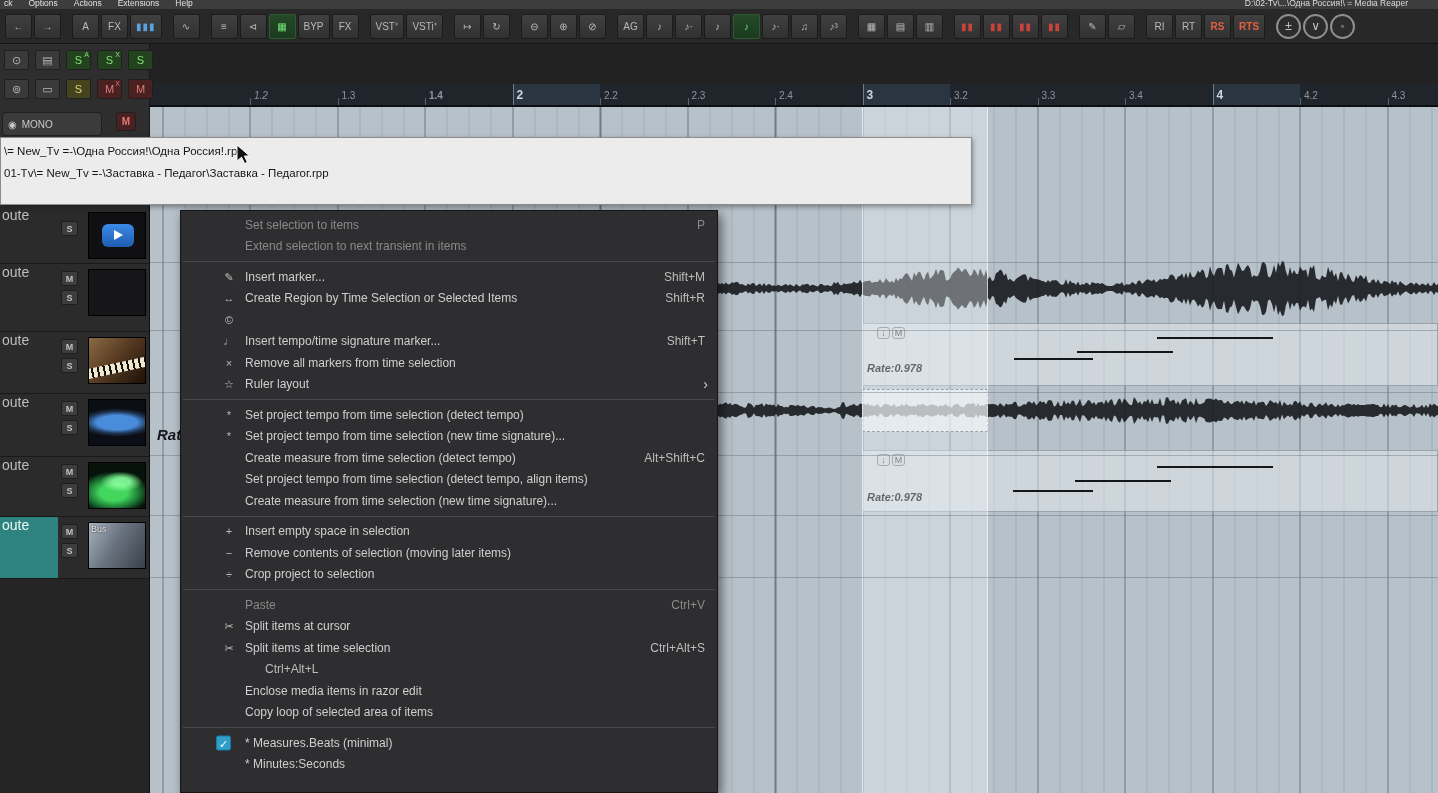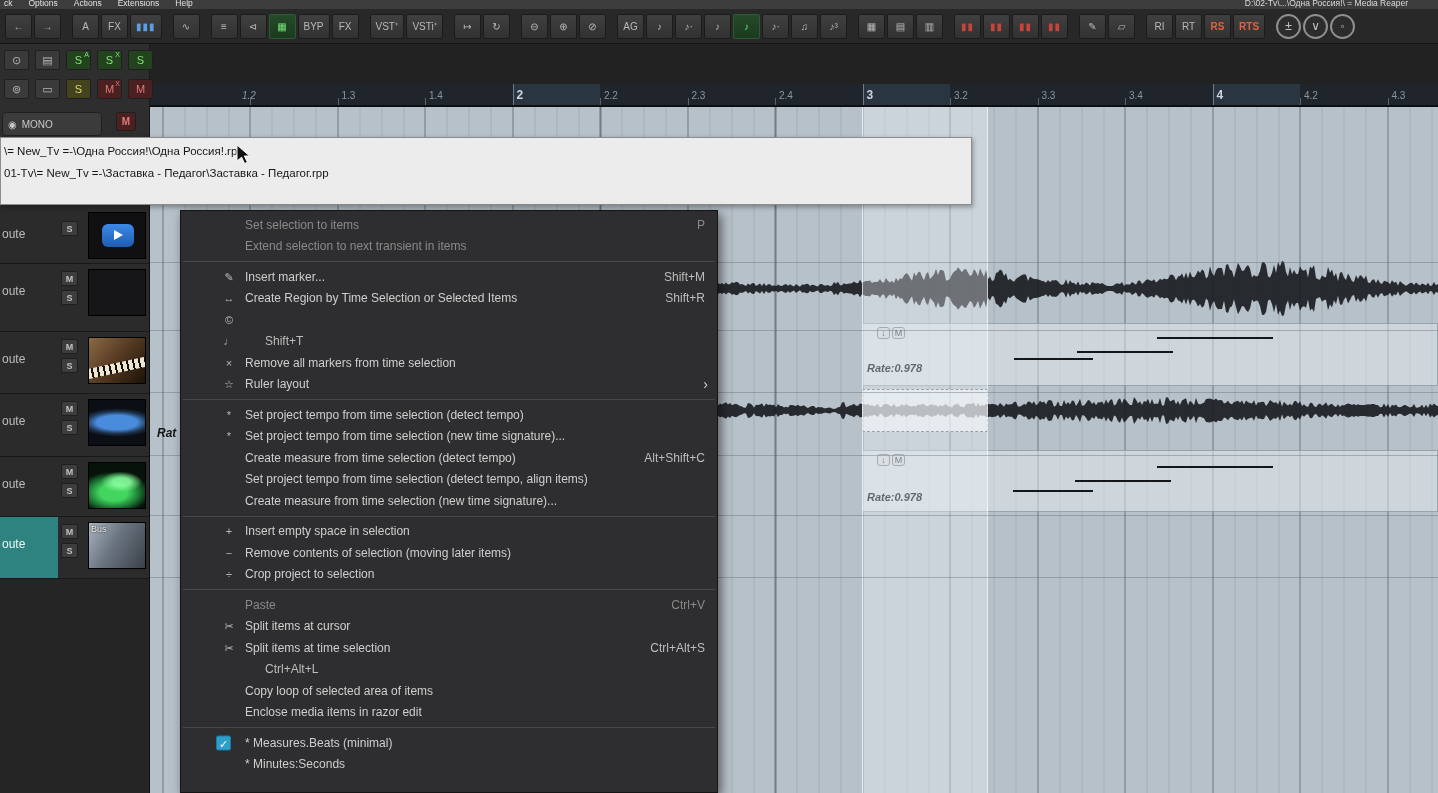--- a/index.html
+++ b/index.html
@@ -66,21 +66,21 @@
   .rate-item{position:absolute;background:rgba(229,235,239,.5);border:1px solid rgba(108,124,135,.55);}
   .item-badges{position:absolute;left:14px;top:3px;display:flex;gap:2px;}
   .badge{width:13px;height:12px;background:#cdd2d6;border:1px solid #7c8288;border-radius:3px;font-size:9px;
     color:#3a3f44;display:flex;align-items:center;justify-content:center;line-height:1;}
   .rate-label{position:absolute;left:4px;font-size:11px;font-style:italic;font-weight:bold;color:#15171a;white-space:nowrap;}
   .stretch-line{position:absolute;height:2px;background:#14171a;}
   #sel-band{position:absolute;left:712px;top:0;width:126px;height:686px;background:rgba(244,249,252,.35);
     border-left:1px solid rgba(255,255,255,.7);border-right:1px solid rgba(255,255,255,.6);}
   #item3-sel{position:absolute;left:302px;top:0;width:126px;height:100%;background:rgba(255,255,255,.55);
     outline:1px dashed rgba(66,76,86,.75);outline-offset:-1px;}
-  #partial-rate{left:157px;top:426px;font-size:12px;font-style:italic;font-weight:bold;color:#15171a;z-index:20;}
+  #partial-rate{left:157px;top:426px;font-size:15px;font-style:italic;font-weight:bold;color:#15171a;z-index:20;}
 
   
   #tooltip{left:0;top:137px;width:972px;height:68px;background:#ececec;border:1px solid #8d8d8d;
     color:#161616;font-size:11.5px;padding:2px 0 0 3px;z-index:50;overflow:hidden;
     box-shadow:1px 2px 5px rgba(0,0,0,.35);}
   .tip-line{height:22px;line-height:22px;white-space:nowrap;overflow:hidden;}
 
   
   #context-menu{left:180px;top:210px;width:538px;height:583px;background:#2e2e30;border:1px solid #151515;
     box-shadow:3px 4px 10px rgba(0,0,0,.55);z-index:60;padding-top:3px;overflow:hidden;}
@@ -94,21 +94,21 @@
   .mi-short{margin-left:20px;color:#bdbdbd;white-space:nowrap;}
   .menu-item.disabled .mi-label,.menu-item.disabled .mi-short{color:#8a8a8a;}
   .mi-sub{position:absolute;right:9px;font-size:14px;color:#cfcfcf;}
   .menu-sep{height:1px;background:#48484a;margin:4px 2px;}
 
   
   #track-panel{left:0;top:207px;width:150px;height:586px;background:#252525;border-right:1px solid #101010;z-index:5;}
   .track-row{position:relative;border-bottom:1px solid #191919;background:#2b2b2b;overflow:hidden;}
   .route-area{position:absolute;left:0;top:0;width:58px;height:100%;background:#2b2b2b;}
   .track-row.selected .route-area{background:#2e8380;}
-  .route-label{position:absolute;left:2px;top:20px;font-size:12px;color:#bdbdbd;}
+  .route-label{position:absolute;left:2px;top:0;font-size:14px;color:#bdbdbd;}
   .track-row.selected .route-label{color:#eafaf8;}
   .ms-col{position:absolute;left:61px;top:7px;display:flex;flex-direction:column;gap:4px;}
   .ms-btn{width:17px;height:15px;background:#3d3d3d;border:1px solid #1e1e1e;color:#c2c2c2;font-size:9px;
     font-weight:bold;display:flex;align-items:center;justify-content:center;border-radius:2px;}
   .thumb{position:absolute;left:88px;top:5px;width:58px;height:47px;background:#101013;border:1px solid #000;overflow:hidden;}
   .thumb.none{background:#161618;}
   .thumb.piano{background:linear-gradient(130deg,#8a6a45 0%,#5a3d24 45%,#22150a 95%);}
   .thumb.piano::after{content:"";position:absolute;left:-8px;top:24px;width:80px;height:10px;
     background:repeating-linear-gradient(90deg,#ece6d2 0 4px,#171008 4px 6px);transform:rotate(-12deg);}
   .thumb.waveform{background:radial-gradient(ellipse 95% 42% at 50% 50%,#4a8cdc 0 38%,rgba(74,140,220,.3) 58%,transparent 75%),#0b0e14;}
@@ -228,25 +228,25 @@
         <div class="lp-cell">⊚</div>
         <div class="lp-cell">▭</div>
         <div class="lp-cell yellow">S</div>
         <div class="lp-cell red">M<sup>X</sup></div>
         <div class="lp-cell red">M</div>
       </div>
     </div>
 
   <div id="ruler" class="abs">
       <div class="tick" style="left: 100px;"></div>
-      <div class="tick-label" style="left: 92px; font-style: italic;">1.2</div>
+      <div class="tick-label" style="left: 104px; font-style: italic;">1.2</div>
       <div class="tick" style="left: 187.5px;"></div>
       <div class="tick-label" style="left: 191.5px;">1.3</div>
       <div class="tick" style="left: 275px;"></div>
-      <div class="tick-label" style="left: 279px;">1.4</div>
+      <div class="tick-label" style="left: 279px; font-weight: bold;">1.4</div>
       <div class="measure-box" style="left: 362.5px;"></div>
       <div class="tick major" style="left: 362.5px;"></div>
       <div class="tick-label major" style="left: 366.5px;">2</div>
       <div class="tick" style="left: 450px;"></div>
       <div class="tick-label" style="left: 454px;">2.2</div>
       <div class="tick" style="left: 537.5px;"></div>
       <div class="tick-label" style="left: 541.5px;">2.3</div>
       <div class="tick" style="left: 625px;"></div>
       <div class="tick-label" style="left: 629px;">2.4</div>
       <div class="measure-box" style="left: 712.5px;"></div>
@@ -410,20 +410,21 @@
       <div class="menu-item">
         <span class="mi-icon">↔</span>
         <span class="mi-label">Create Region by Time Selection or Selected Items</span>
         <span class="mi-short">Shift+R</span>
       </div>
       <div class="menu-item">
         <span class="mi-icon">©</span>
       </div>
       <div class="menu-item">
         <span class="mi-icon">♩</span>
+        <span class="mi-label">Insert tempo/time signature marker...</span>
         <span class="mi-short">Shift+T</span>
       </div>
       <div class="menu-item">
         <span class="mi-icon">×</span>
         <span class="mi-label">Remove all markers from time selection</span>
       </div>
       <div class="menu-item">
         <span class="mi-icon">☆</span>
         <span class="mi-label">Ruler layout</span>
         <span class="mi-sub">›</span>
@@ -477,25 +478,25 @@
         <span class="mi-icon">✂</span>
         <span class="mi-label">Split items at time selection</span>
         <span class="mi-short">Ctrl+Alt+S</span>
       </div>
       <div class="menu-item">
         <span class="mi-icon"></span>
         <span class="mi-short">Ctrl+Alt+L</span>
       </div>
       <div class="menu-item">
         <span class="mi-icon"></span>
+        <span class="mi-label">Enclose media items in razor edit</span>
+      </div>
+      <div class="menu-item">
+        <span class="mi-icon"></span>
         <span class="mi-label">Copy loop of selected area of items</span>
-      </div>
-      <div class="menu-item">
-        <span class="mi-icon"></span>
-        <span class="mi-label">Enclose media items in razor edit</span>
       </div>
       <div class="menu-sep"></div>
       <div class="menu-item">
         <span class="mi-icon checked">✓</span>
         <span class="mi-label">* Measures.Beats (minimal)</span>
       </div>
       <div class="menu-item">
         <span class="mi-icon"></span>
         <span class="mi-label">* Minutes:Seconds</span>
       </div>

